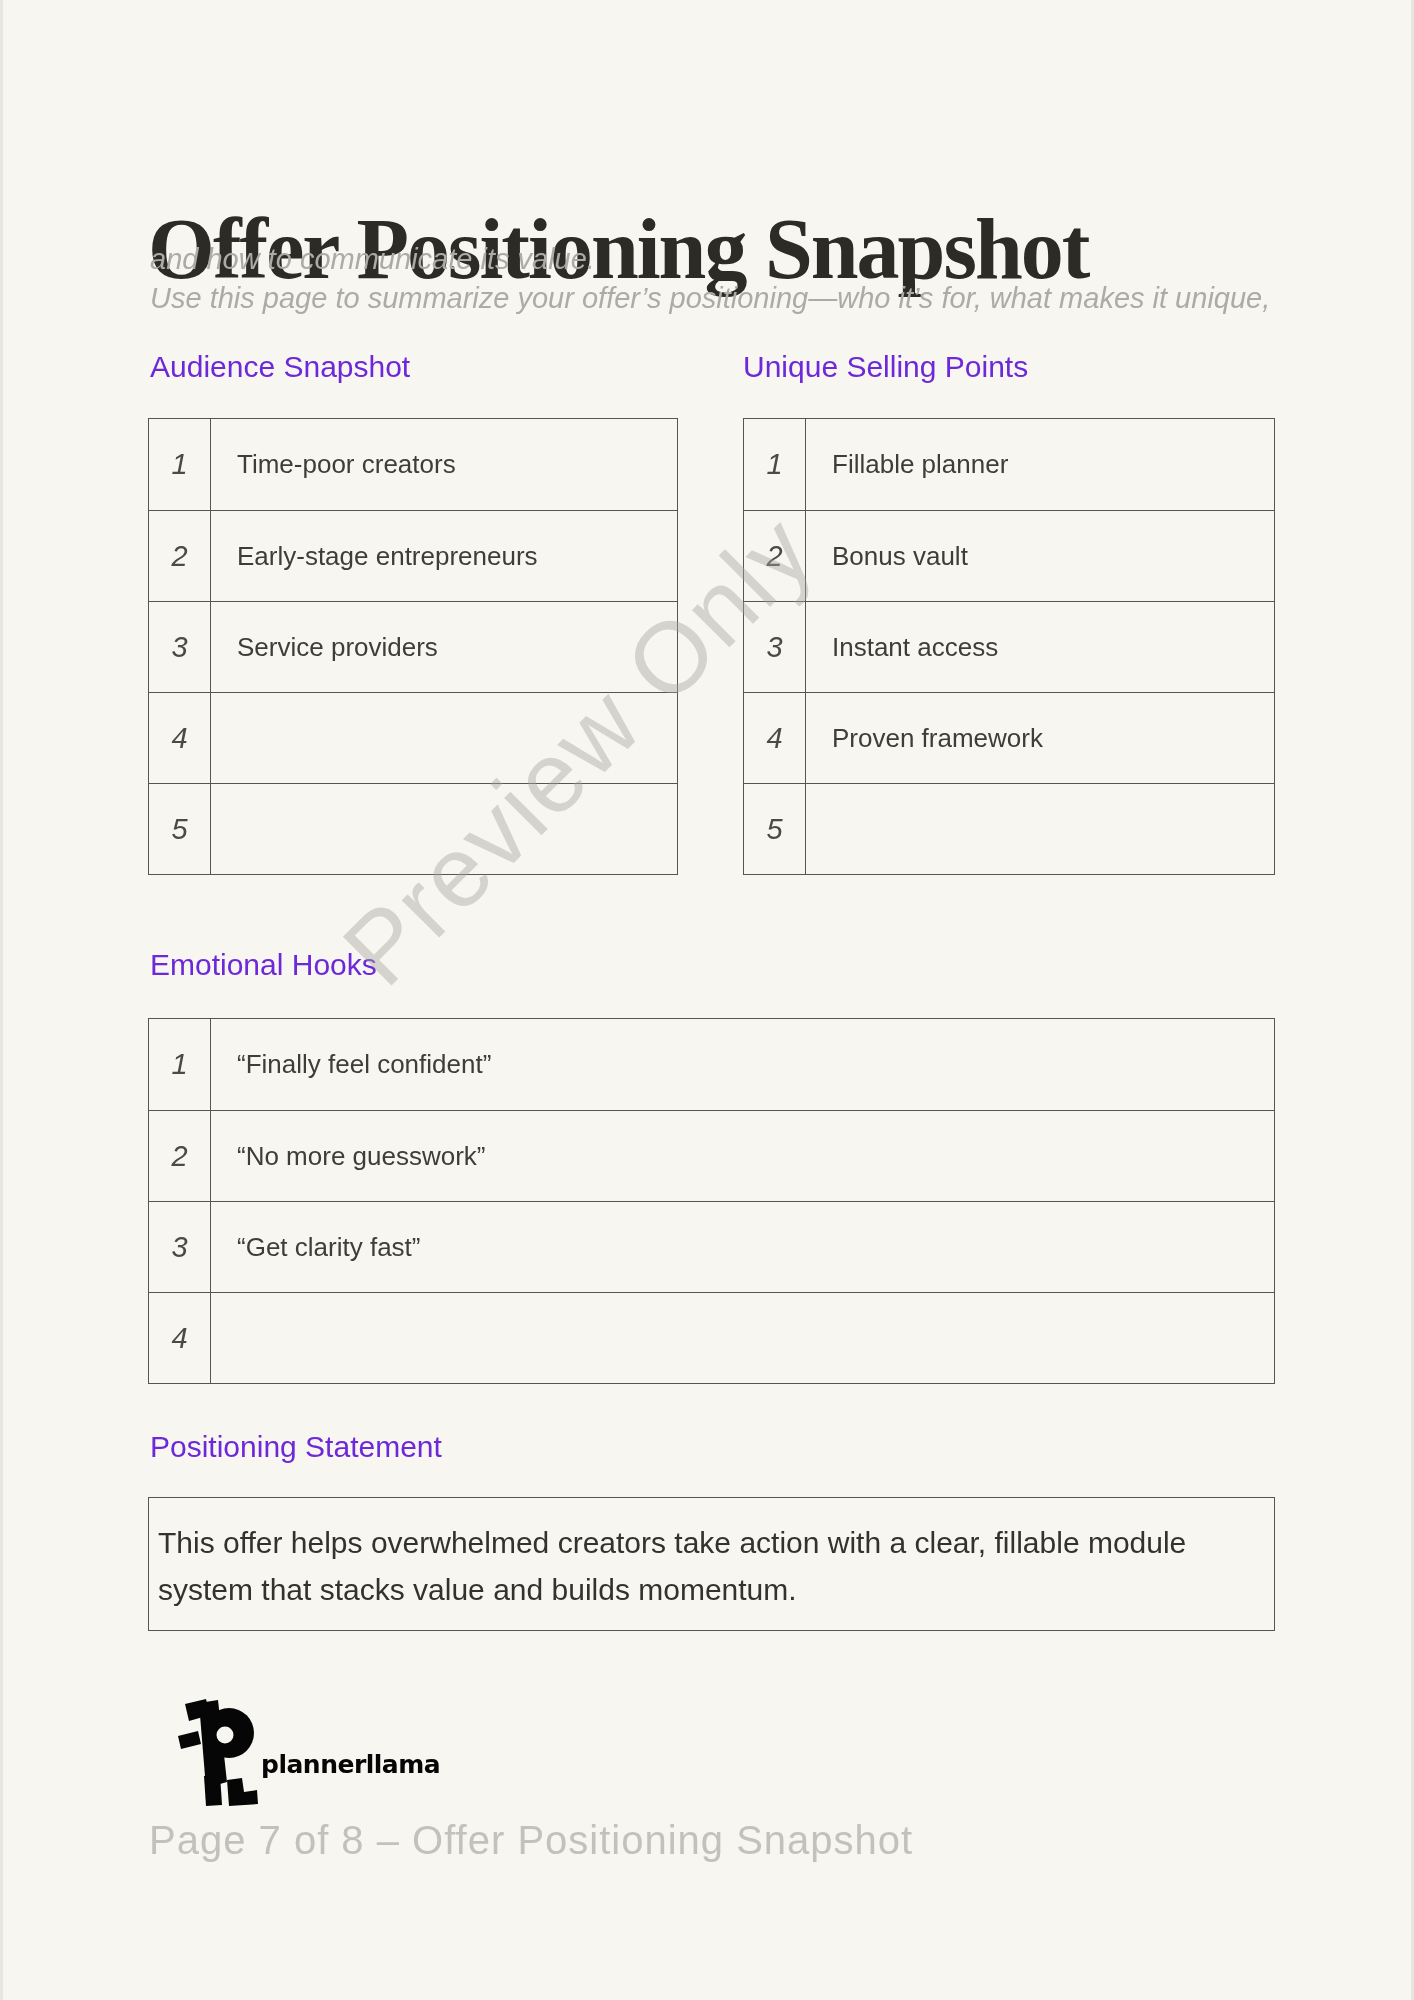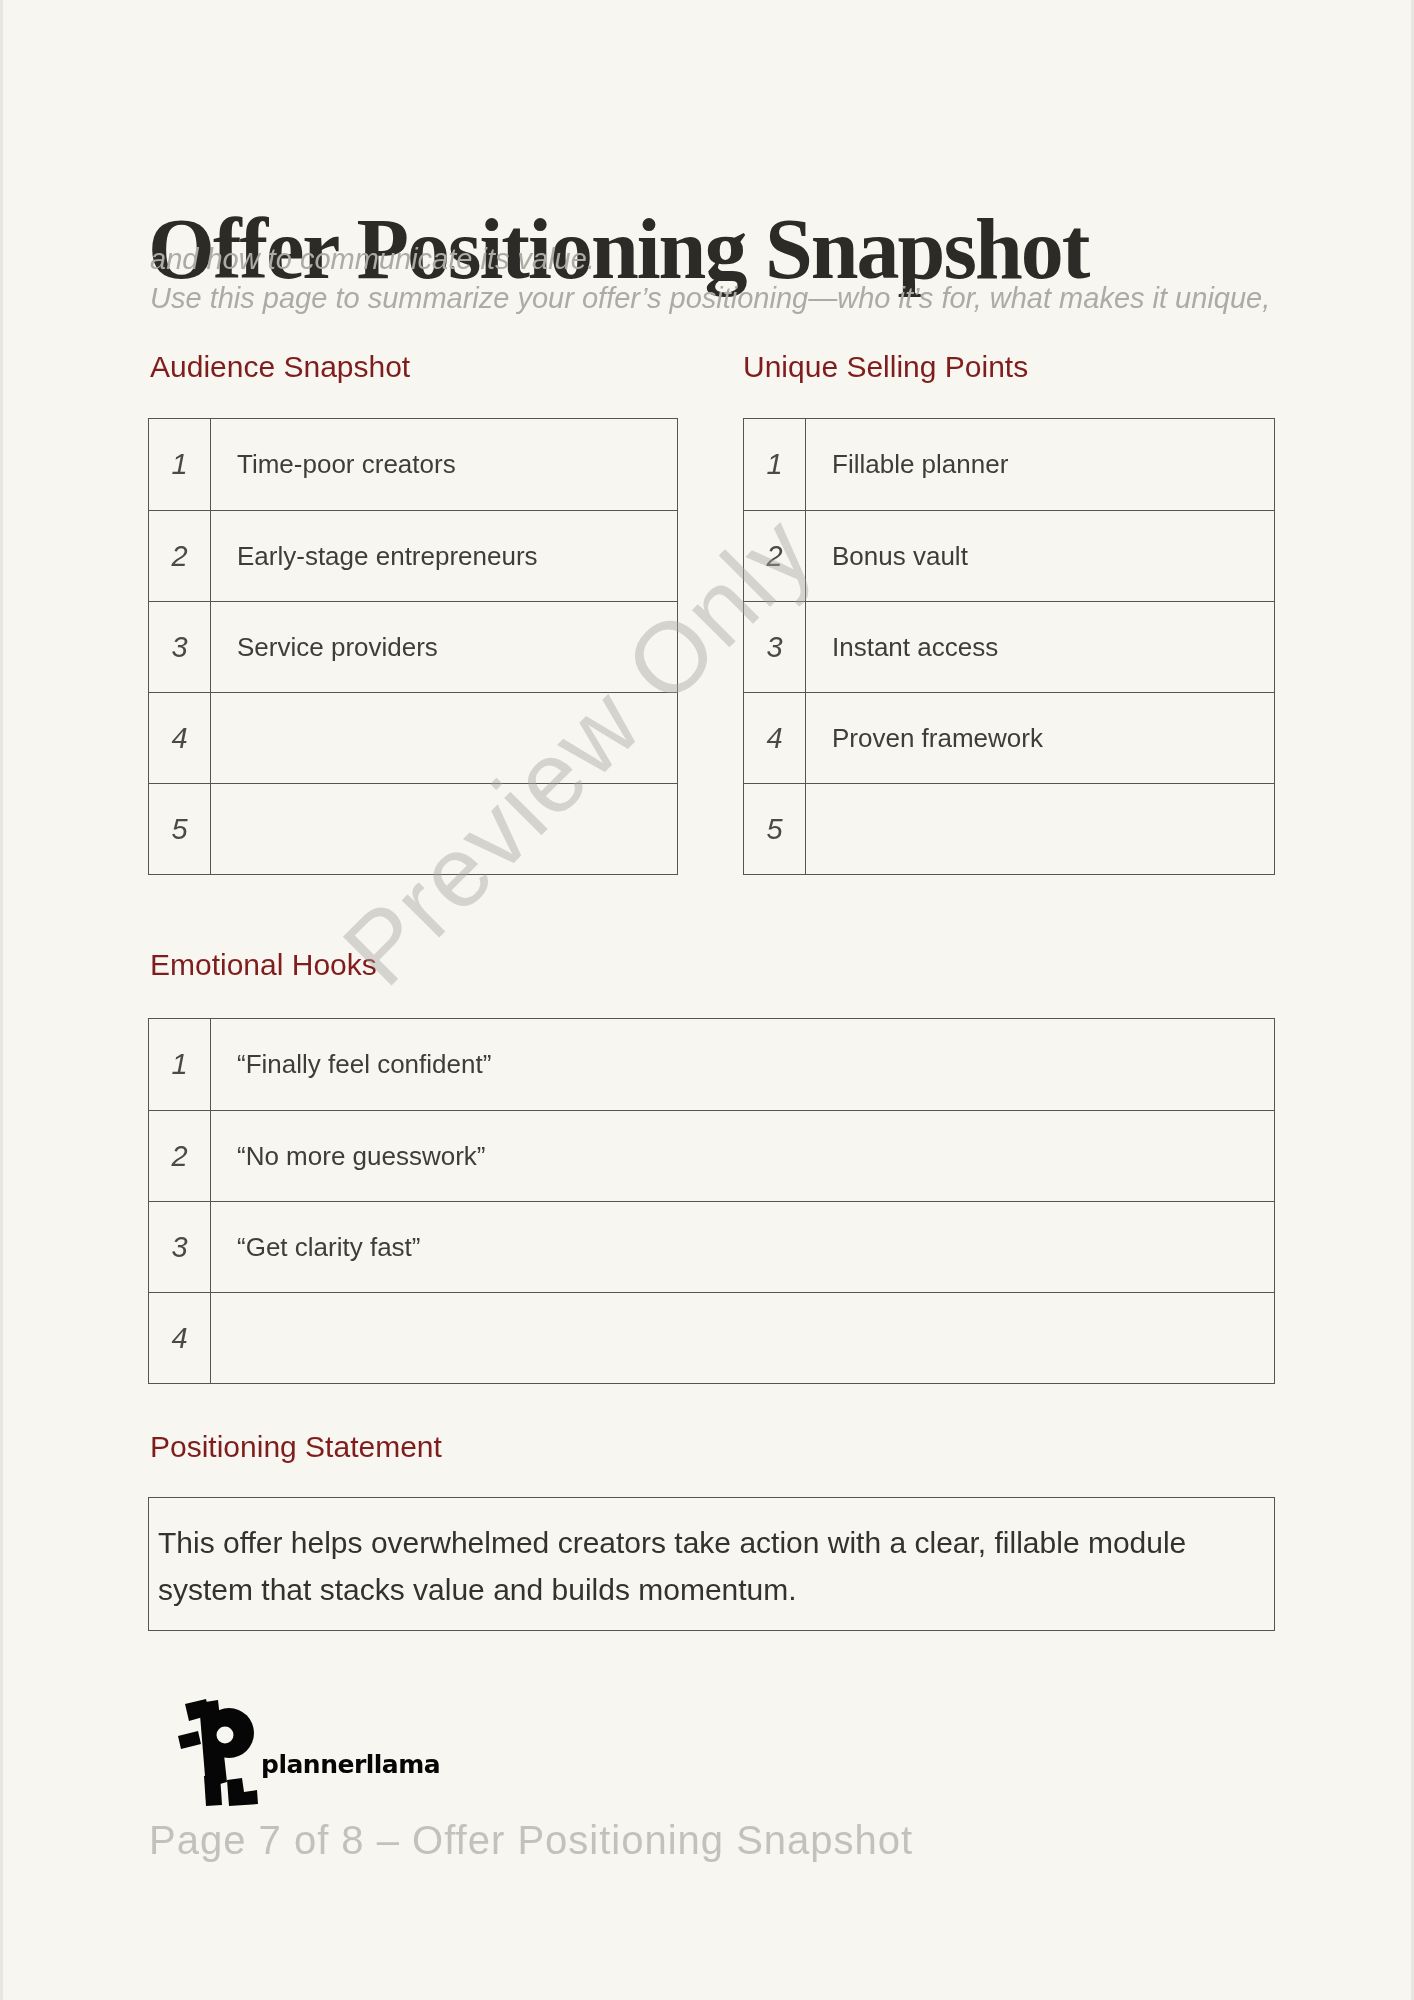--- a/index.html
+++ b/index.html
@@ -23,21 +23,21 @@
   }
   .subtitle{
     position:absolute;left:147px;top:240px;
     font-size:29px;line-height:39px;
     font-style:italic;
     color:#ACABA6;
   }
   
   .sec-label{
     position:absolute;
-    font-size:30px;color:#7f1d1d;
+    font-size:30px;color:#6d28d9;
     white-space:nowrap;
   }
   .lbl-audience{left:147px;top:350px;}
   .lbl-usp{left:740px;top:350px;}
   .lbl-hooks{left:147px;top:948px;}
   .lbl-positioning{left:147px;top:1430px;}
   
   .tbl{
     position:absolute;
     border:1.5px solid #57554F;

